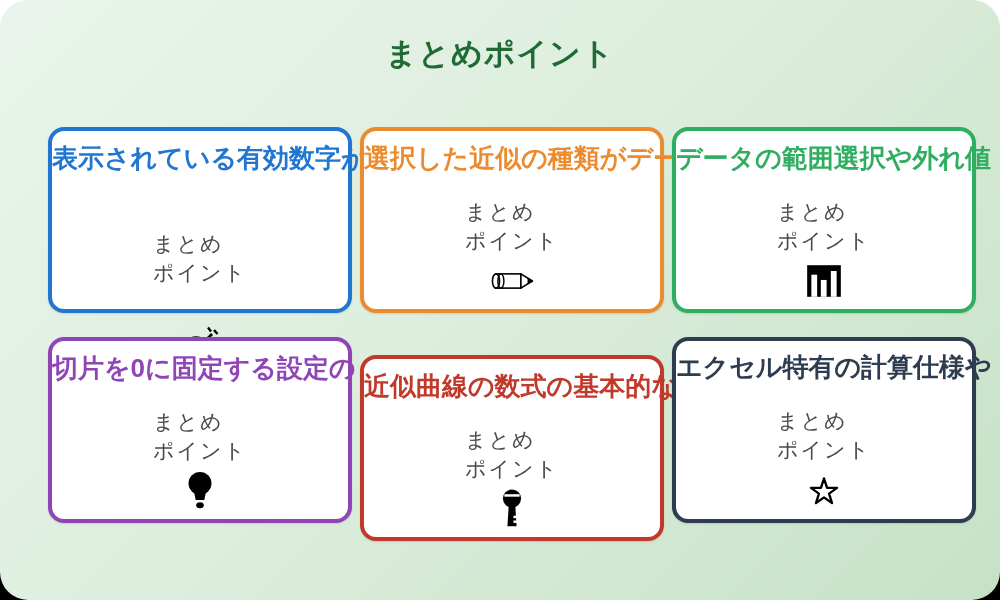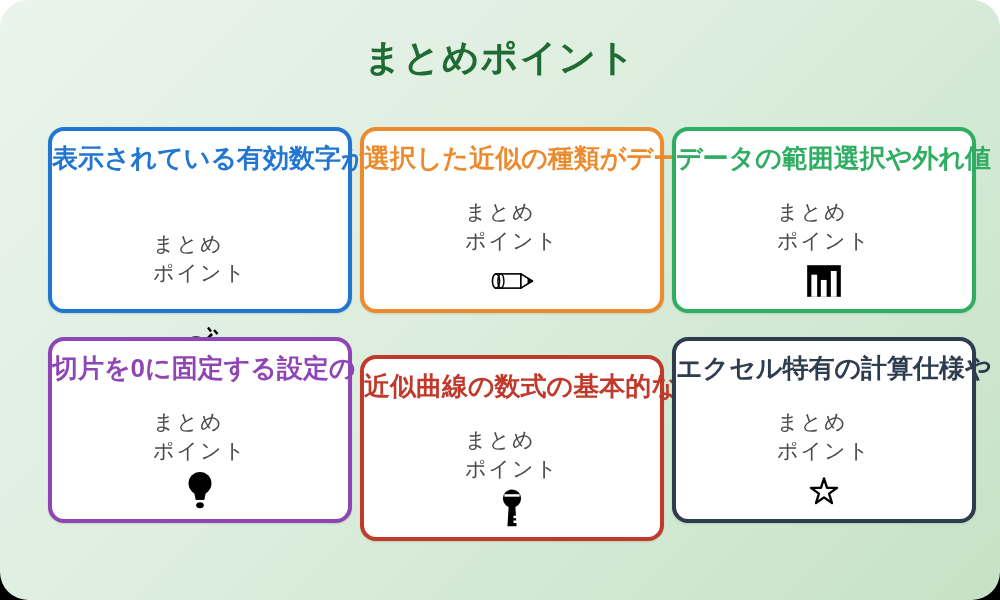--- a/index.html
+++ b/index.html
@@ -14,21 +14,21 @@
     width: 1000px; height: 600px;
     border-radius: 28px;
     overflow: hidden;
     background: linear-gradient(135deg, #eaf4ec 0%, #ddeede 45%, #c6e2c6 100%);
   }
   .page-title {
     position: absolute;
     top: 33px; left: 0;
     width: 100%;
     text-align: center;
-    font-size: 37px;
+    font-size: 31px;
     font-weight: bold;
     letter-spacing: 1px;
     color: #1f6b33;
   }
   .card {
     position: absolute;
     width: 304px;
     height: 186px;
     background: #ffffff;
     border: 4px solid #888;
@@ -38,21 +38,21 @@
     align-items: center;
     padding-top: 12px;
     overflow: visible;
     box-shadow: 0 1px 2px rgba(0,0,0,0.12);
   }
   .card.c1 { left: 48px;  top: 127px; }
   .card.c2 { left: 360px; top: 127px; }
   .card.c3 { left: 672px; top: 127px; }
   .card.c4 { left: 48px;  top: 337px; }
   .card.c5 { left: 360px; top: 337px; }
-  .card.c6 { left: 672px; top: 337px; }
+  .card.c6 { left: 672px; top: 337px; font-family: Liberation Serif, serif; }
   .card-headline {
     font-size: 26px;
     font-weight: bold;
     line-height: 30px;
     white-space: nowrap;
     text-align: center;
     width: 100%;
     color: #333;
   }
   .card-summary {

